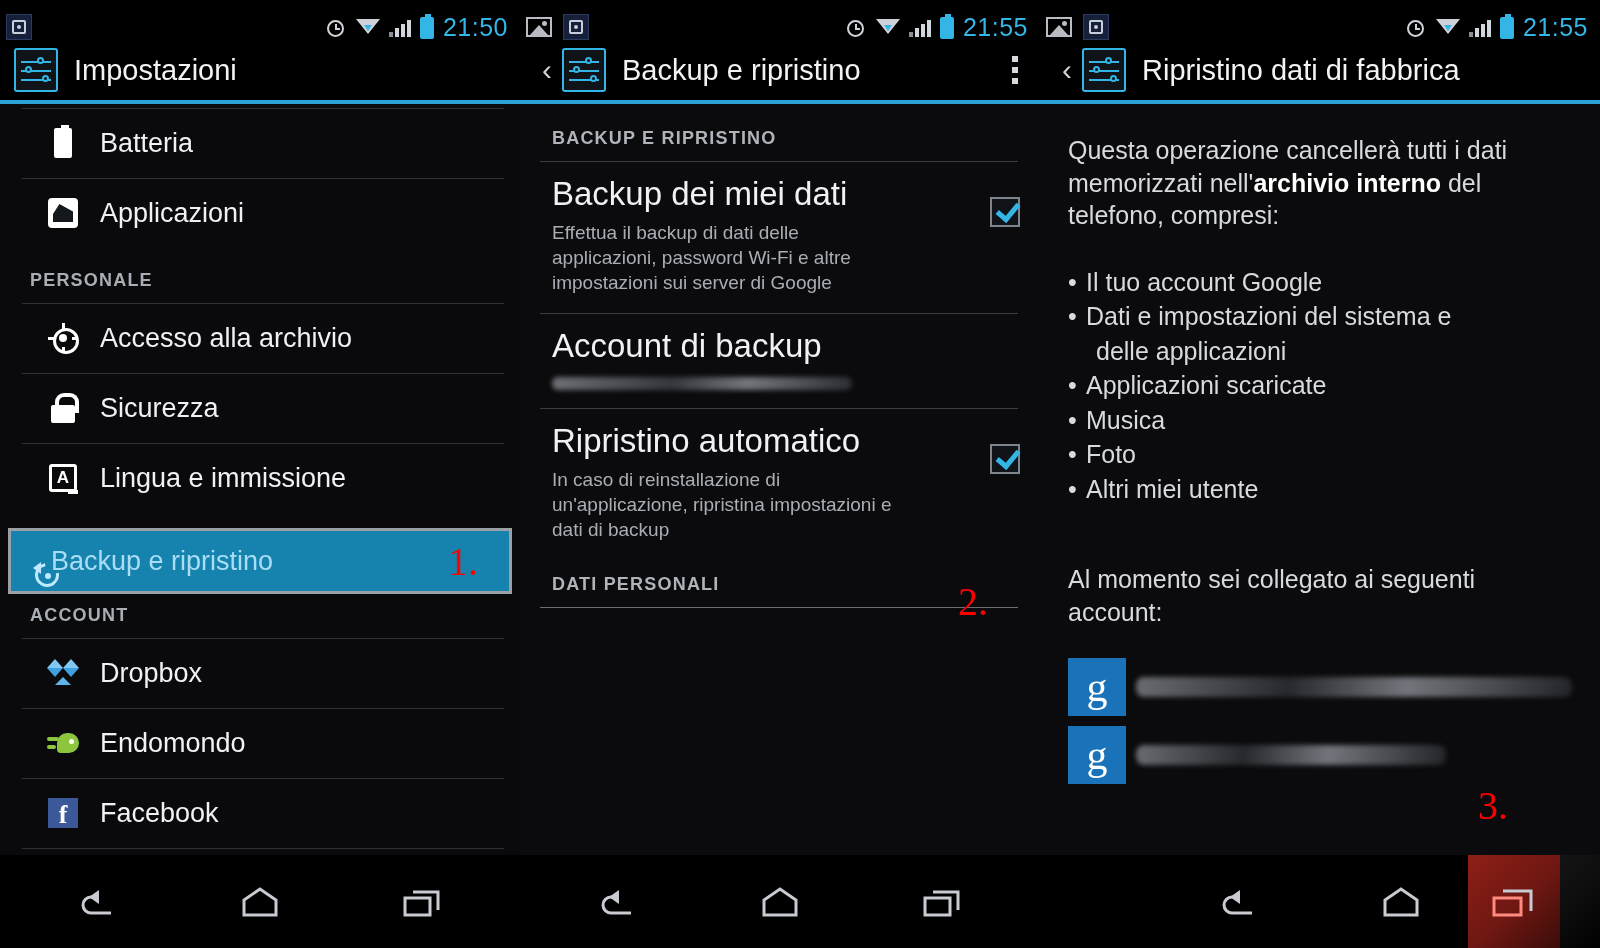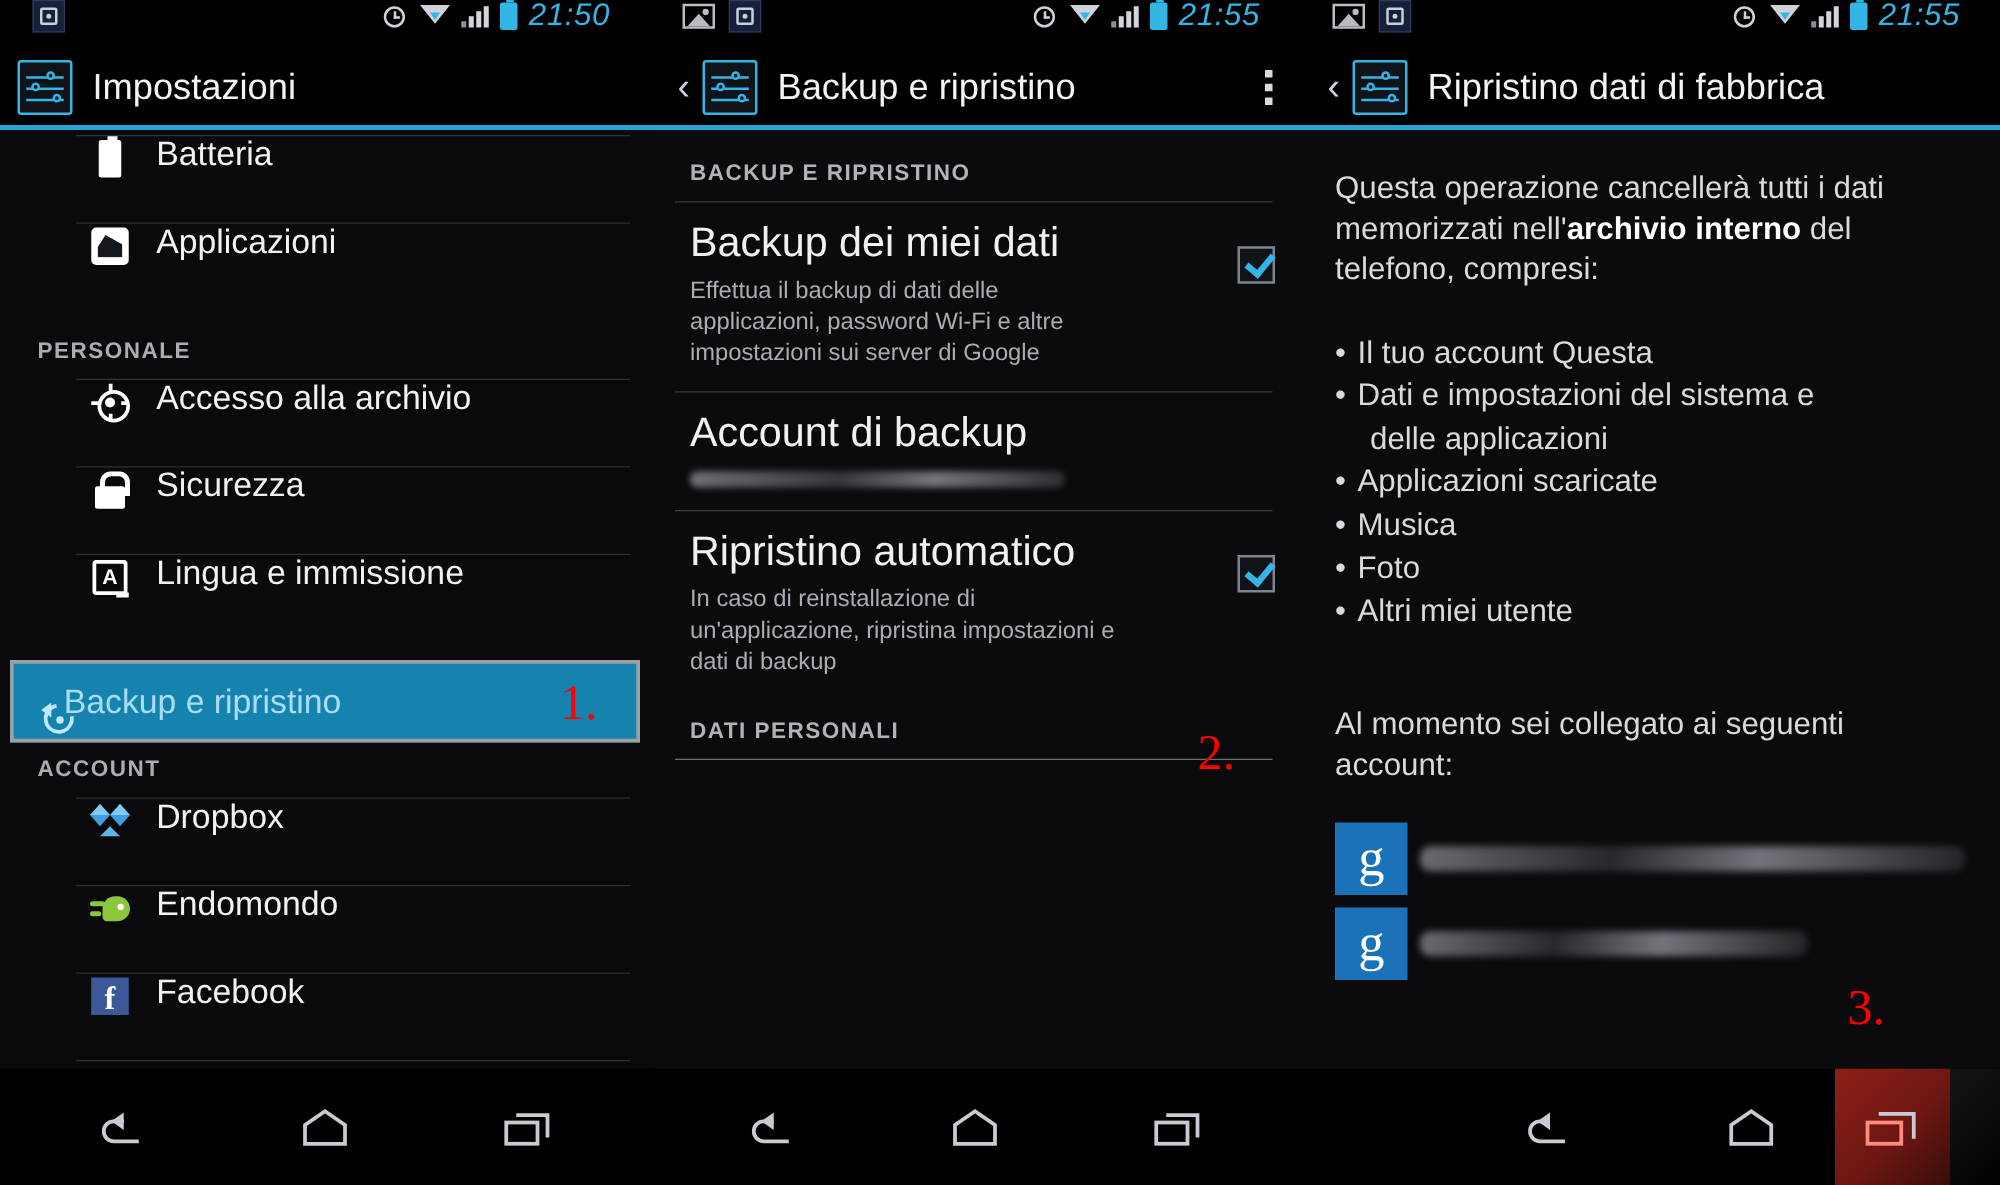--- a/index.html
+++ b/index.html
@@ -11,21 +11,21 @@
 
   
   .panels{ position:absolute; left:0; top:0; width:1600px; height:855px; display:flex; }
   .panel{ position:relative; height:855px; background:#0a0a0c; overflow:hidden; }
   .panel.p1{ width:520px; }
   .panel.p2{ width:520px; }
   .panel.p3{ width:560px; }
   .panel.p2, .panel.p3{ background:#0b0b0d; }
 
   
-  .statusbar{ position:relative; height:40px; background:#000; display:flex; align-items:flex-start; padding:0 26px;font-style:italic; }
+  .statusbar{ position:relative; height:40px; background:#000; display:flex; align-items:flex-end; padding:0 6px; }
   .sb-left{ display:flex; align-items:center; gap:11px; }
   .sb-right{ margin-left:auto; display:flex; align-items:center; gap:9px; padding-right:6px; }
   .sb-time{ color:#33b5e5; font-size:25px; letter-spacing:0.5px; line-height:1; }
 
   .ico-screenshot{ width:26px; height:26px; background:#16203a; border:1px solid #2b3a5e; display:flex; align-items:center; justify-content:center; }
   .ico-screenshot i{ display:block; width:14px; height:14px; border:2px solid #c9cfdb; border-radius:2px; position:relative; }
   .ico-screenshot i::after{ content:""; position:absolute; left:3px; top:3px; width:4px; height:4px; border-radius:50%; background:#c9cfdb; }
 
   .ico-gallery{ width:26px; height:20px; border:2px solid #b9bcc2; position:relative; overflow:hidden; }
   .ico-gallery::before{ content:""; position:absolute; left:2px; bottom:0; width:0; height:0;
@@ -64,21 +64,21 @@
   .ab-icon .kn.b{ left:9px; top:16px; }
   .ab-icon .kn.c{ left:26px; top:25px; }
   .ab-title{ color:#f2f3f5; font-size:29px; margin-left:16px; font-weight:400; white-space:nowrap; }
   .ab-overflow{ margin-left:auto; margin-right:22px; display:flex; flex-direction:column; gap:5px; }
   .ab-overflow b{ display:block; width:6px; height:6px; background:#d6d9de; }
 
   .blueline{ height:4px; background:#2aa3d4; }
 
   
   .list{ position:relative; padding-top:4px; }
-  .row{ position:relative; display:flex; align-items:flex-start; height:70px; padding-left:30px;margin-left:39px; }
+  .row{ position:relative; display:flex; align-items:center; height:70px; padding-left:44px; }
   .row .divider{ position:absolute; left:22px; right:16px; top:0; height:1px; background:#2e3136; }
   .row .licon{ width:38px; height:38px; flex:none; display:flex; align-items:center; justify-content:center; margin-right:18px; }
   .row .ltext{ color:#f0f1f3; font-size:27px; }
   .section{ color:#a9adb4; font-size:18px; font-weight:bold; letter-spacing:1.2px; padding:22px 0 12px 30px; }
 
   
   .i-battery{ width:18px; height:30px; border:3px solid #fff; border-radius:2px; background:#fff; position:relative; }
   .i-battery::before{ content:""; position:absolute; left:4px; top:-6px; width:8px; height:4px; background:#fff; }
   .i-apps{ width:30px; height:30px; background:#fff; border-radius:4px; position:relative; overflow:hidden; }
   .i-apps::after{ content:""; position:absolute; left:5px; top:6px; width:20px; height:18px; background:#14171b;
@@ -439,21 +439,21 @@
             <span class="kn c"></span>
         </span>
         <span class="ab-title">Ripristino dati di fabbrica</span>
       </div>
       <div class="blueline"></div>
 
       <div class="p3body">
         <div class="para"><span>Questa operazione cancellerà tutti i dati memorizzati nell'</span><b>archivio interno</b><span> del telefono, compresi:</span></div>
 
         <div class="bullets">
-          <div>Il tuo account Questa</div>
+          <div>Il tuo account Google</div>
           <div>Dati e impostazioni del sistema e</div>
           <div class="cont">delle applicazioni</div>
           <div>Applicazioni scaricate</div>
           <div>Musica</div>
           <div>Foto</div>
           <div>Altri miei utente</div>
         </div>
 
         <div class="para2">Al momento sei collegato ai seguenti account:</div>
 

